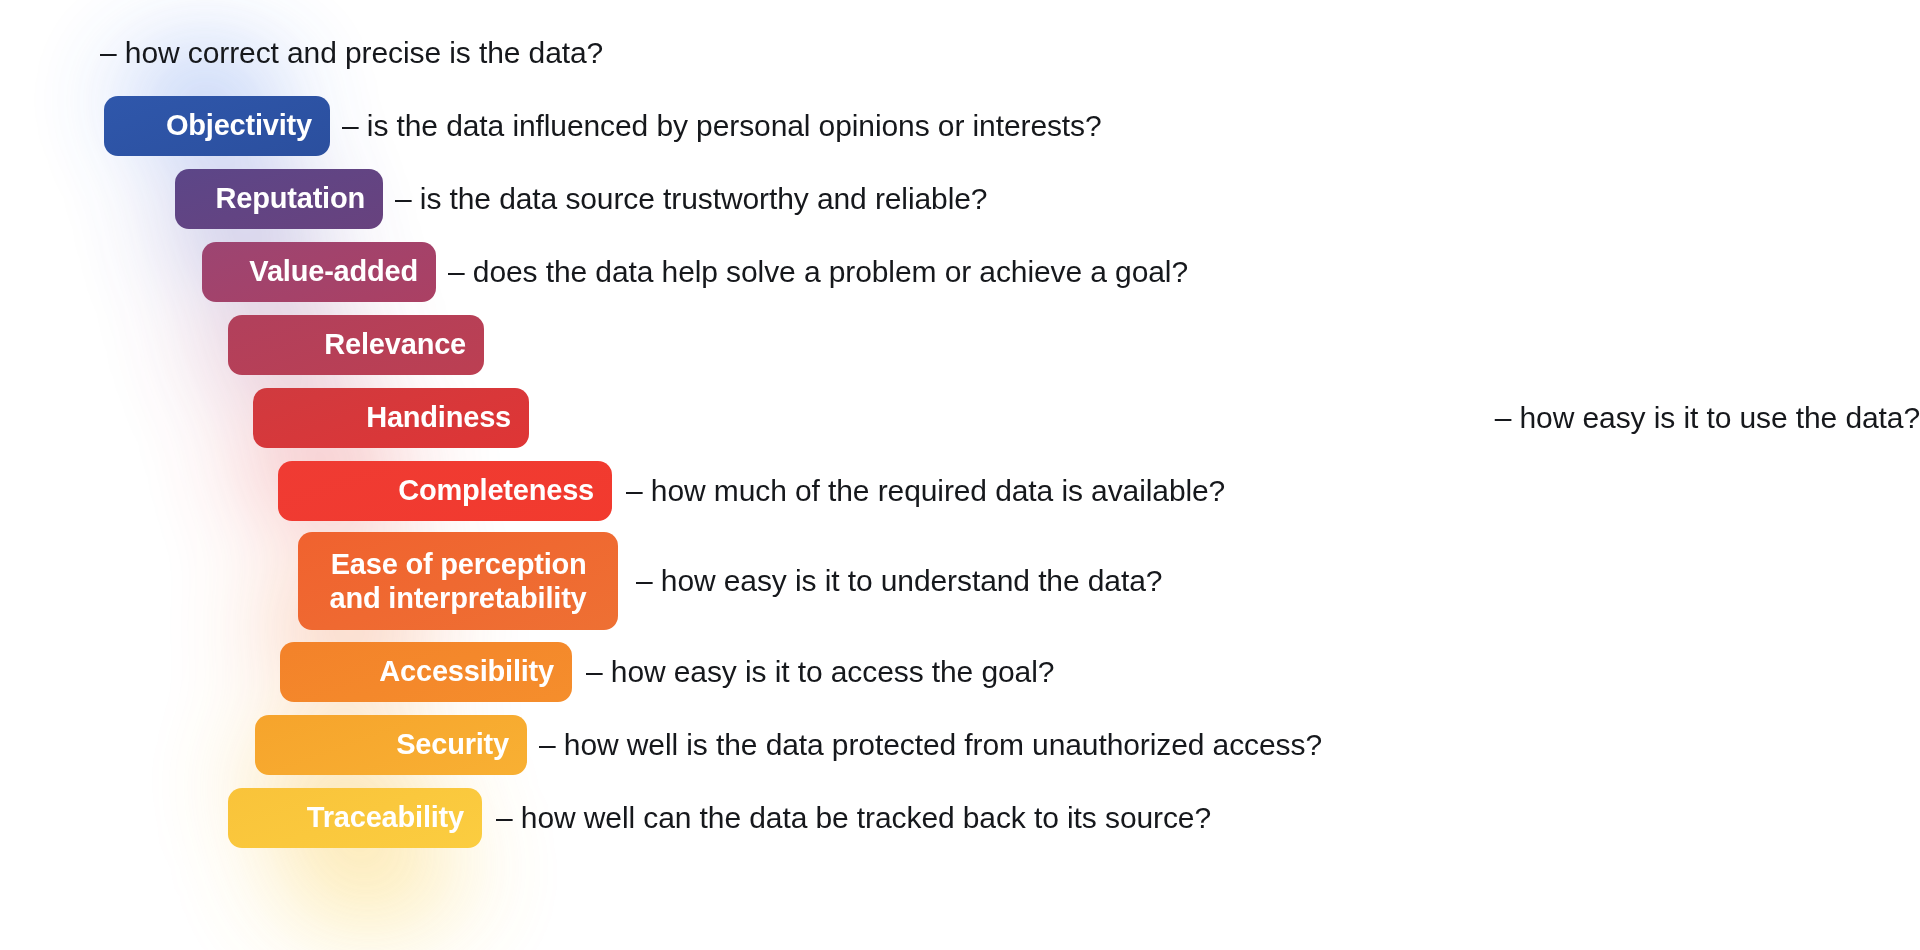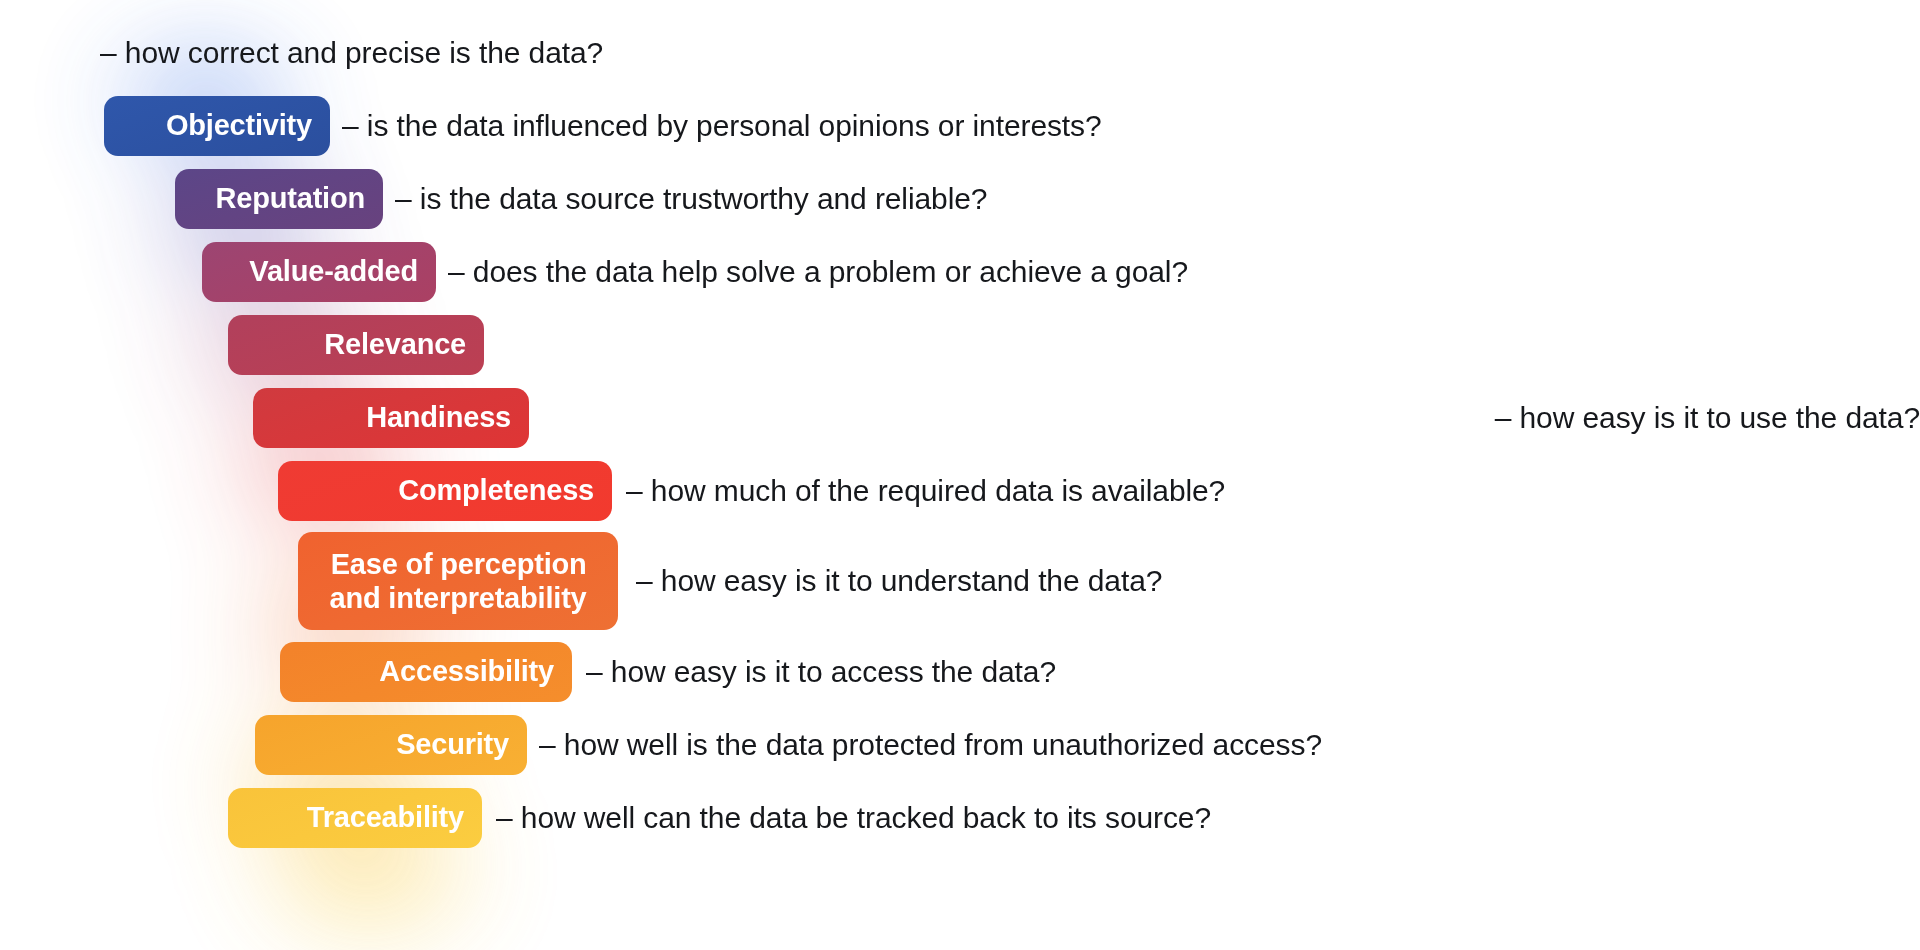--- a/index.html
+++ b/index.html
@@ -147,21 +147,21 @@
             <span class="pill-text">Ease of perception</span>
             <span class="pill-text">and interpretability</span>
           </div>
         </div>
         <div class="desc" style="margin-left: 18px; color: rgb(22, 24, 28);">– how easy is it to understand the data?</div>
       </div>
       <div class="row" style="padding-left: 280px;">
         <div class="pill" style="width: 292px; background: linear-gradient(160deg, rgb(243, 130, 42), rgb(245, 142, 44)); color: rgb(255, 255, 255);">
           <span class="pill-text">Accessibility</span>
         </div>
-        <div class="desc" style="margin-left: 14px; color: rgb(22, 24, 28);">– how easy is it to access the data?</div>
+        <div class="desc" style="margin-left: 14px; color: rgb(22, 24, 28);">– how easy is it to access the goal?</div>
       </div>
       <div class="row" style="padding-left: 255px;">
         <div class="pill" style="width: 272px; background: linear-gradient(160deg, rgb(246, 164, 44), rgb(248, 176, 51)); color: rgb(255, 255, 255);">
           <span class="pill-text">Security</span>
         </div>
         <div class="desc" style="margin-left: 12px; color: rgb(22, 24, 28);">– how well is the data protected from unauthorized access?</div>
       </div>
       <div class="row" style="padding-left: 228px;">
         <div class="pill" style="width: 254px; background: linear-gradient(160deg, rgb(249, 195, 58), rgb(251, 205, 64)); color: rgb(255, 255, 255);">
           <span class="pill-text">Traceability</span>

